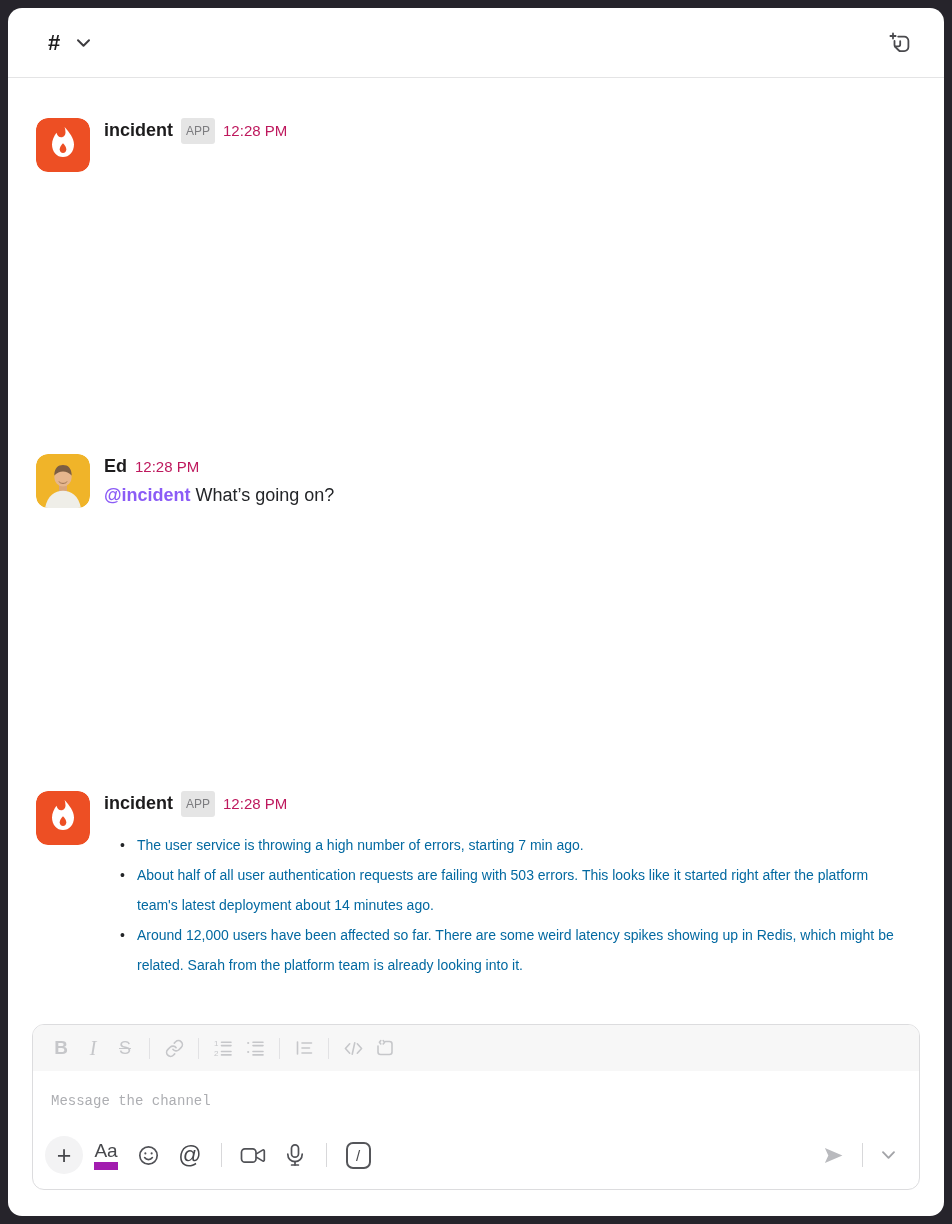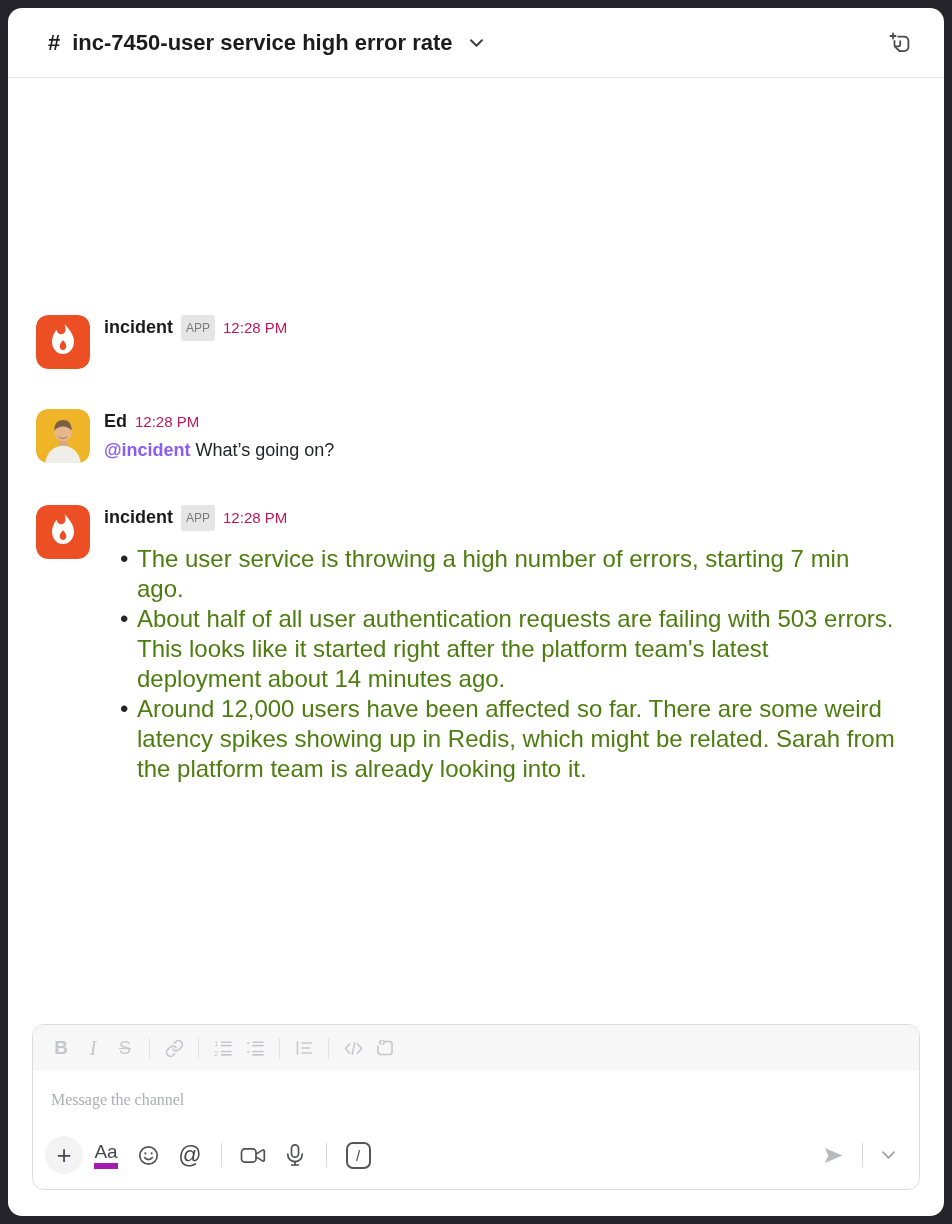--- a/index.html
+++ b/index.html
@@ -32,21 +32,21 @@
   .header-spacer { flex:1; }
   .canvas-btn {
     background:none; border:none; cursor:pointer;
     display:flex; align-items:center; justify-content:center;
     width:36px; height:36px; border-radius:8px;
   }
 
   
   .chat {
     flex:1; min-height:0;
-    display:flex; flex-direction:column; justify-content:center;
+    display:flex; flex-direction:column; justify-content:space-between;
     padding:0 28px 44px 28px; overflow:hidden;
   }
   .message { display:flex; gap:14px; margin-top:40px; }
   .avatar {
     flex:none; width:54px; height:54px; border-radius:12px; overflow:hidden;
     cursor:pointer;
   }
   .msg-body { padding-top:1px; min-width:0; }
   .msg-meta { display:flex; align-items:baseline; gap:8px; line-height:22px; }
   .sender { font-size:18px; font-weight:bold; color:#1D1C1D; cursor:pointer; }
@@ -56,22 +56,22 @@
   }
   .timestamp { font-size:15px; color:#be185d; cursor:pointer; }
   .msg-text {
     font-size:18px; line-height:30px; color:#232528;
     max-width:780px; margin-top:2px;
   }
   .msg-text.muted { color:#9B9B9D; }
   .mention { color:#8b5cf6; font-weight:bold; cursor:pointer; }
   ul.bullets { list-style:none; margin-top:12px; padding-left:33px; }
   ul.bullets li {
-    position:relative; font-size:24px; line-height:30px;
-    color:#4d7c0f; max-width:762px;
+    position:relative; font-size:14px; line-height:30px;
+    color:#0369a1; max-width:762px;
   }
   ul.bullets li::before {
     content:"\2022"; position:absolute; left:-17px; color:#232528;
   }
 
   
   .composer {
     flex:none; margin:0 24px 26px 24px;
     border:1px solid #DCDCDE; border-radius:12px;
     display:flex; flex-direction:column; background:#fff;
@@ -86,60 +86,59 @@
     display:flex; align-items:center; justify-content:center;
     color:#C6C7CA; font-size:19px; border-radius:4px;
   }
   .fmt-btn .b { font-weight:bold; font-size:19px; }
   .fmt-btn .i { font-family:"Liberation Serif","DejaVu Serif",serif; font-style:italic; font-size:20px; }
   .fmt-btn .s { text-decoration:line-through; font-size:18px; }
   .tb-div { width:1px; height:21px; background:#E2E2E4; margin:0 8px; flex:none; }
   .input-row { padding:20px 18px 18px 18px; }
   .msg-input {
     width:100%; border:none; outline:none; background:transparent;
-    font-family:Liberation Serif, serif;
-    font-size:16px; color:#6d28d9;
+    font-family:Liberation Mono, monospace;
+    font-size:14px; color:#6d28d9;
   }
   .msg-input::placeholder { color:#ADAEB2; }
   .actions-row {
     flex:none; height:62px; display:flex; align-items:center;
     padding:0 16px 6px 12px; gap:4px;
   }
   .act-btn {
     border:none; background:none; cursor:pointer;
     display:flex; align-items:center; justify-content:center;
     width:38px; height:38px; border-radius:8px; color:#505156;
   }
   .plus-btn {
     background:#F3F3F4; border-radius:50%;
     font-size:25px; font-weight:300; color:#47484C; line-height:1;
   }
   .aa-label {
     font-size:19px; color:#47484C;
-    border-bottom:6px solid #a21caf; padding-bottom:0px;
+    border-bottom:8px solid #a21caf; padding-bottom:0px;
   }
   .at-label { font-size:23px; color:#47484C; }
   .slash-box {
     width:25px; height:27px; border:2px solid #55565A; border-radius:7px;
     display:flex; align-items:center; justify-content:center;
     font-size:15px; color:#47484C;
   }
   .act-div { width:1px; height:24px; background:#D8D8DA; margin:0 8px; flex:none; }
   .actions-spacer { flex:1; }
   .send-group { display:flex; align-items:center; gap:2px; }
 </style>
 </head>
 <body>
 
 <div class="window">
 
   <div class="header">
     <div class="channel-title">
       <span>#</span>
-      <span>inc-7450-user service high error rate</span>
       <span class="chev">
         <svg width="15" height="10" viewBox="0 0 15 10" fill="none">
             <path d="M2 2.2 L7.5 7.8 L13 2.2" stroke="#3E3D40" stroke-width="2" stroke-linecap="round" stroke-linejoin="round"></path>
           </svg>
       </span>
     </div>
     <div class="header-spacer"></div>
     <button class="canvas-btn">
       <svg width="24" height="24" viewBox="0 0 24 24" fill="none" stroke="#4A4A4E" stroke-width="1.8" stroke-linecap="round" stroke-linejoin="round">
         <path d="M5 2.4 V7.6 M2.4 5 H7.6"></path>

